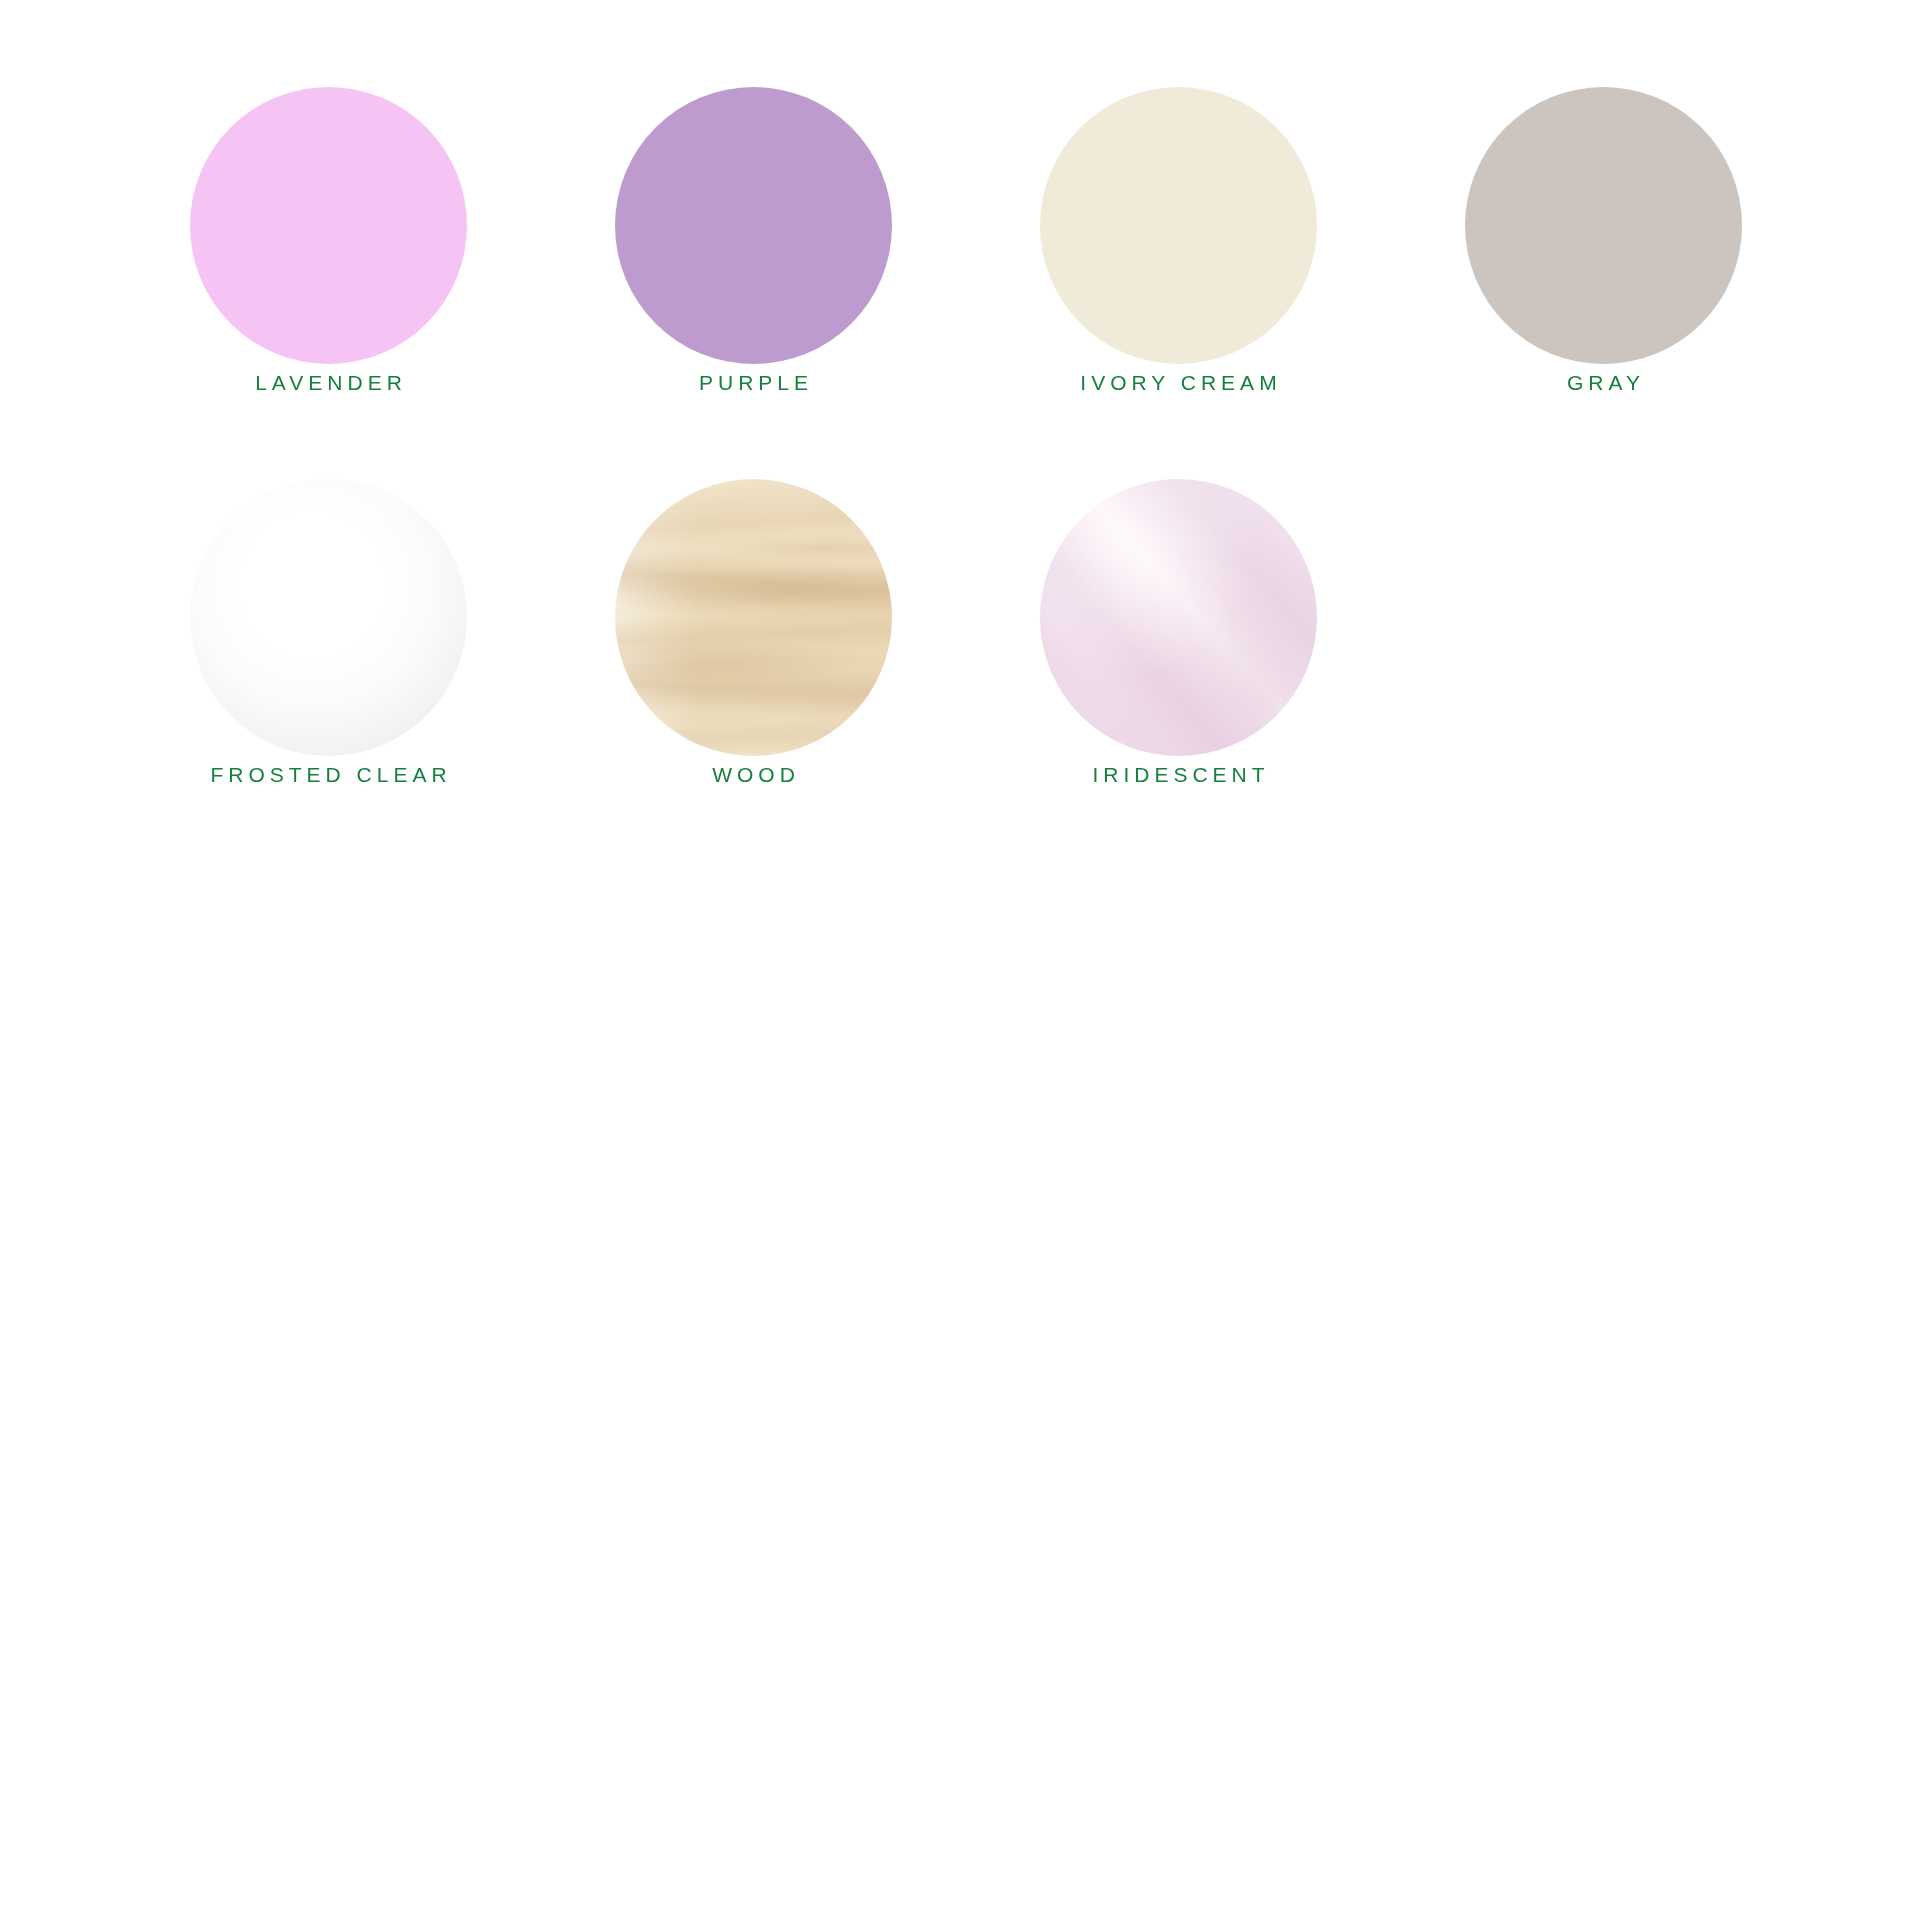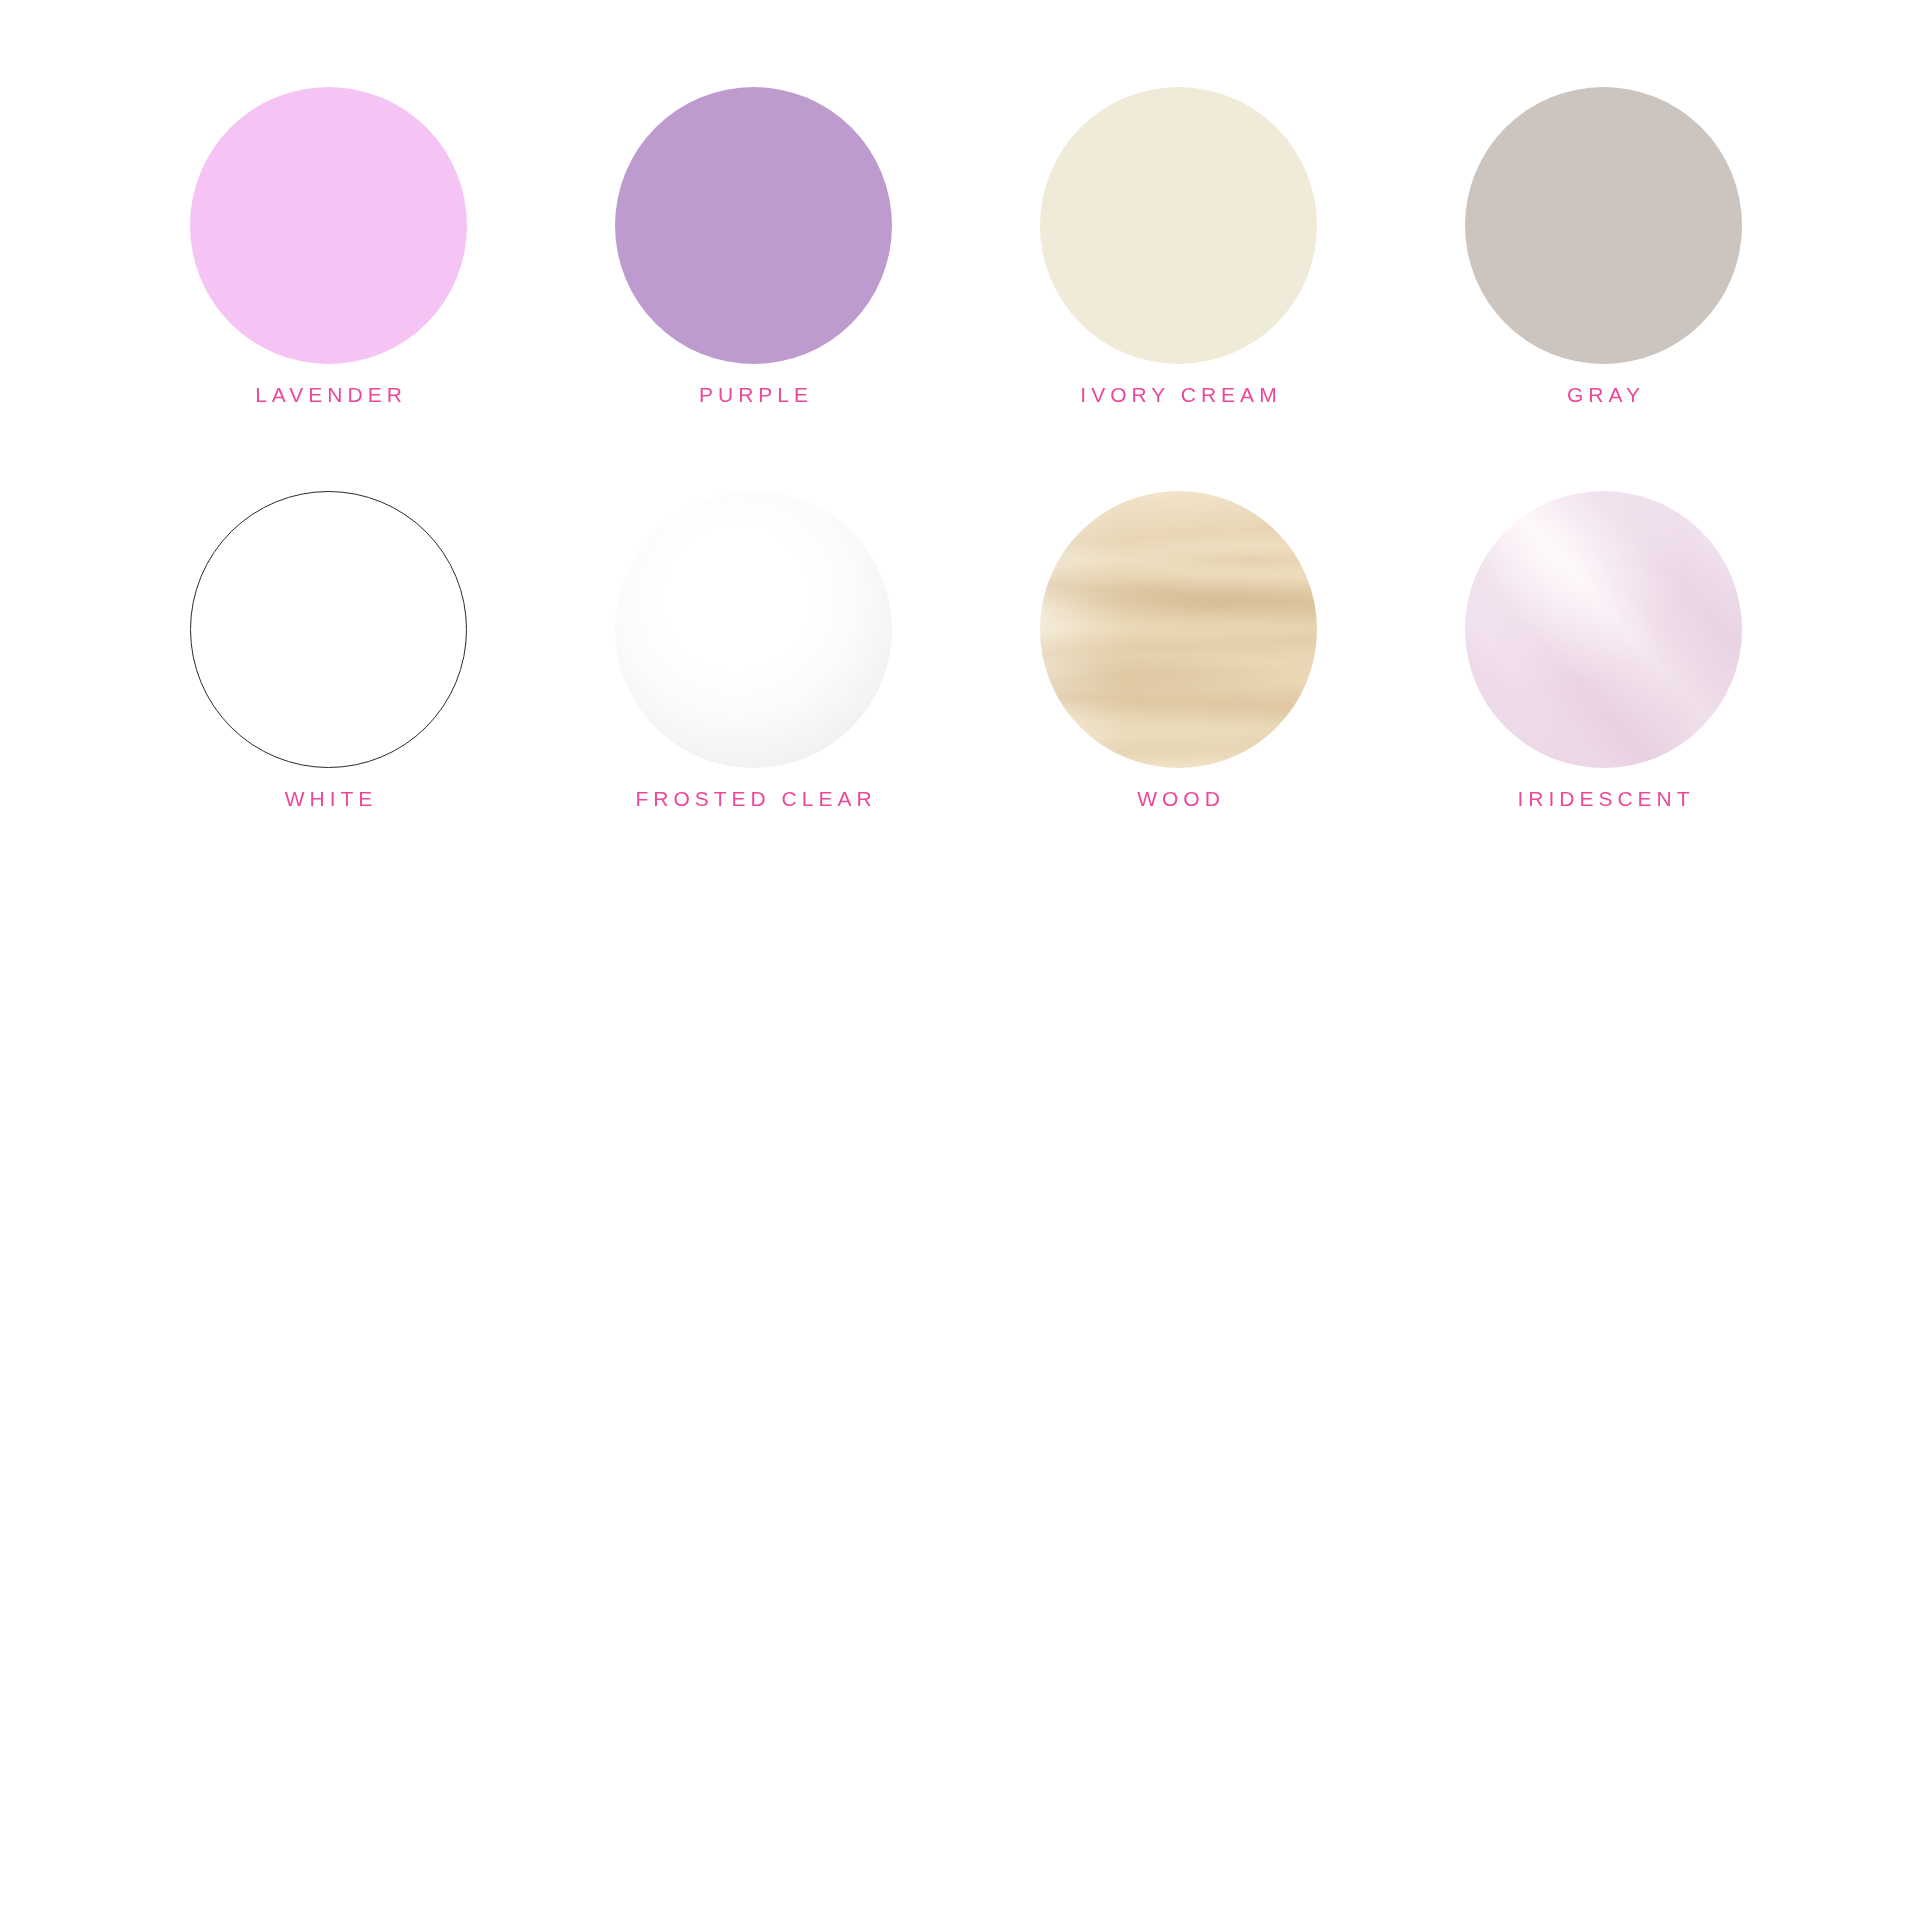--- a/index.html
+++ b/index.html
@@ -44,24 +44,24 @@
     width: 277px;
     height: 277px;
     border-radius: 50%;
     position: relative;
     box-sizing: border-box;
     overflow: hidden;
     flex: 0 0 auto;
   }
 
   .swatch-label {
-    margin-top: 20px;
+    margin-top: 8px;
     font-size: 21px;
     letter-spacing: 5px;
-    color: #ec4899;
+    color: #15803d;
     text-transform: uppercase;
     font-weight: 400;
     white-space: nowrap;
     line-height: 1;
     text-indent: 5px;
   }
 
   
   .fill-solid { }
 
@@ -158,24 +158,20 @@
       <div class="swatch-label">IVORY CREAM</div>
     </div>
 
 
     <div class="swatch-cell">
       <div class="swatch-disc fill-solid" style="background-color: rgb(203, 196, 191);"></div>
       <div class="swatch-label">GRAY</div>
     </div>
 
 
-    <div class="swatch-cell">
-      <div class="swatch-disc fill-outline"></div>
-      <div class="swatch-label">WHITE</div>
-    </div>
 
 
     <div class="swatch-cell">
       <div class="swatch-disc fill-frosted"></div>
       <div class="swatch-label">FROSTED CLEAR</div>
     </div>
 
     <div class="swatch-cell">
       <div class="swatch-disc fill-wood"></div>
       <div class="swatch-label">WOOD</div>

